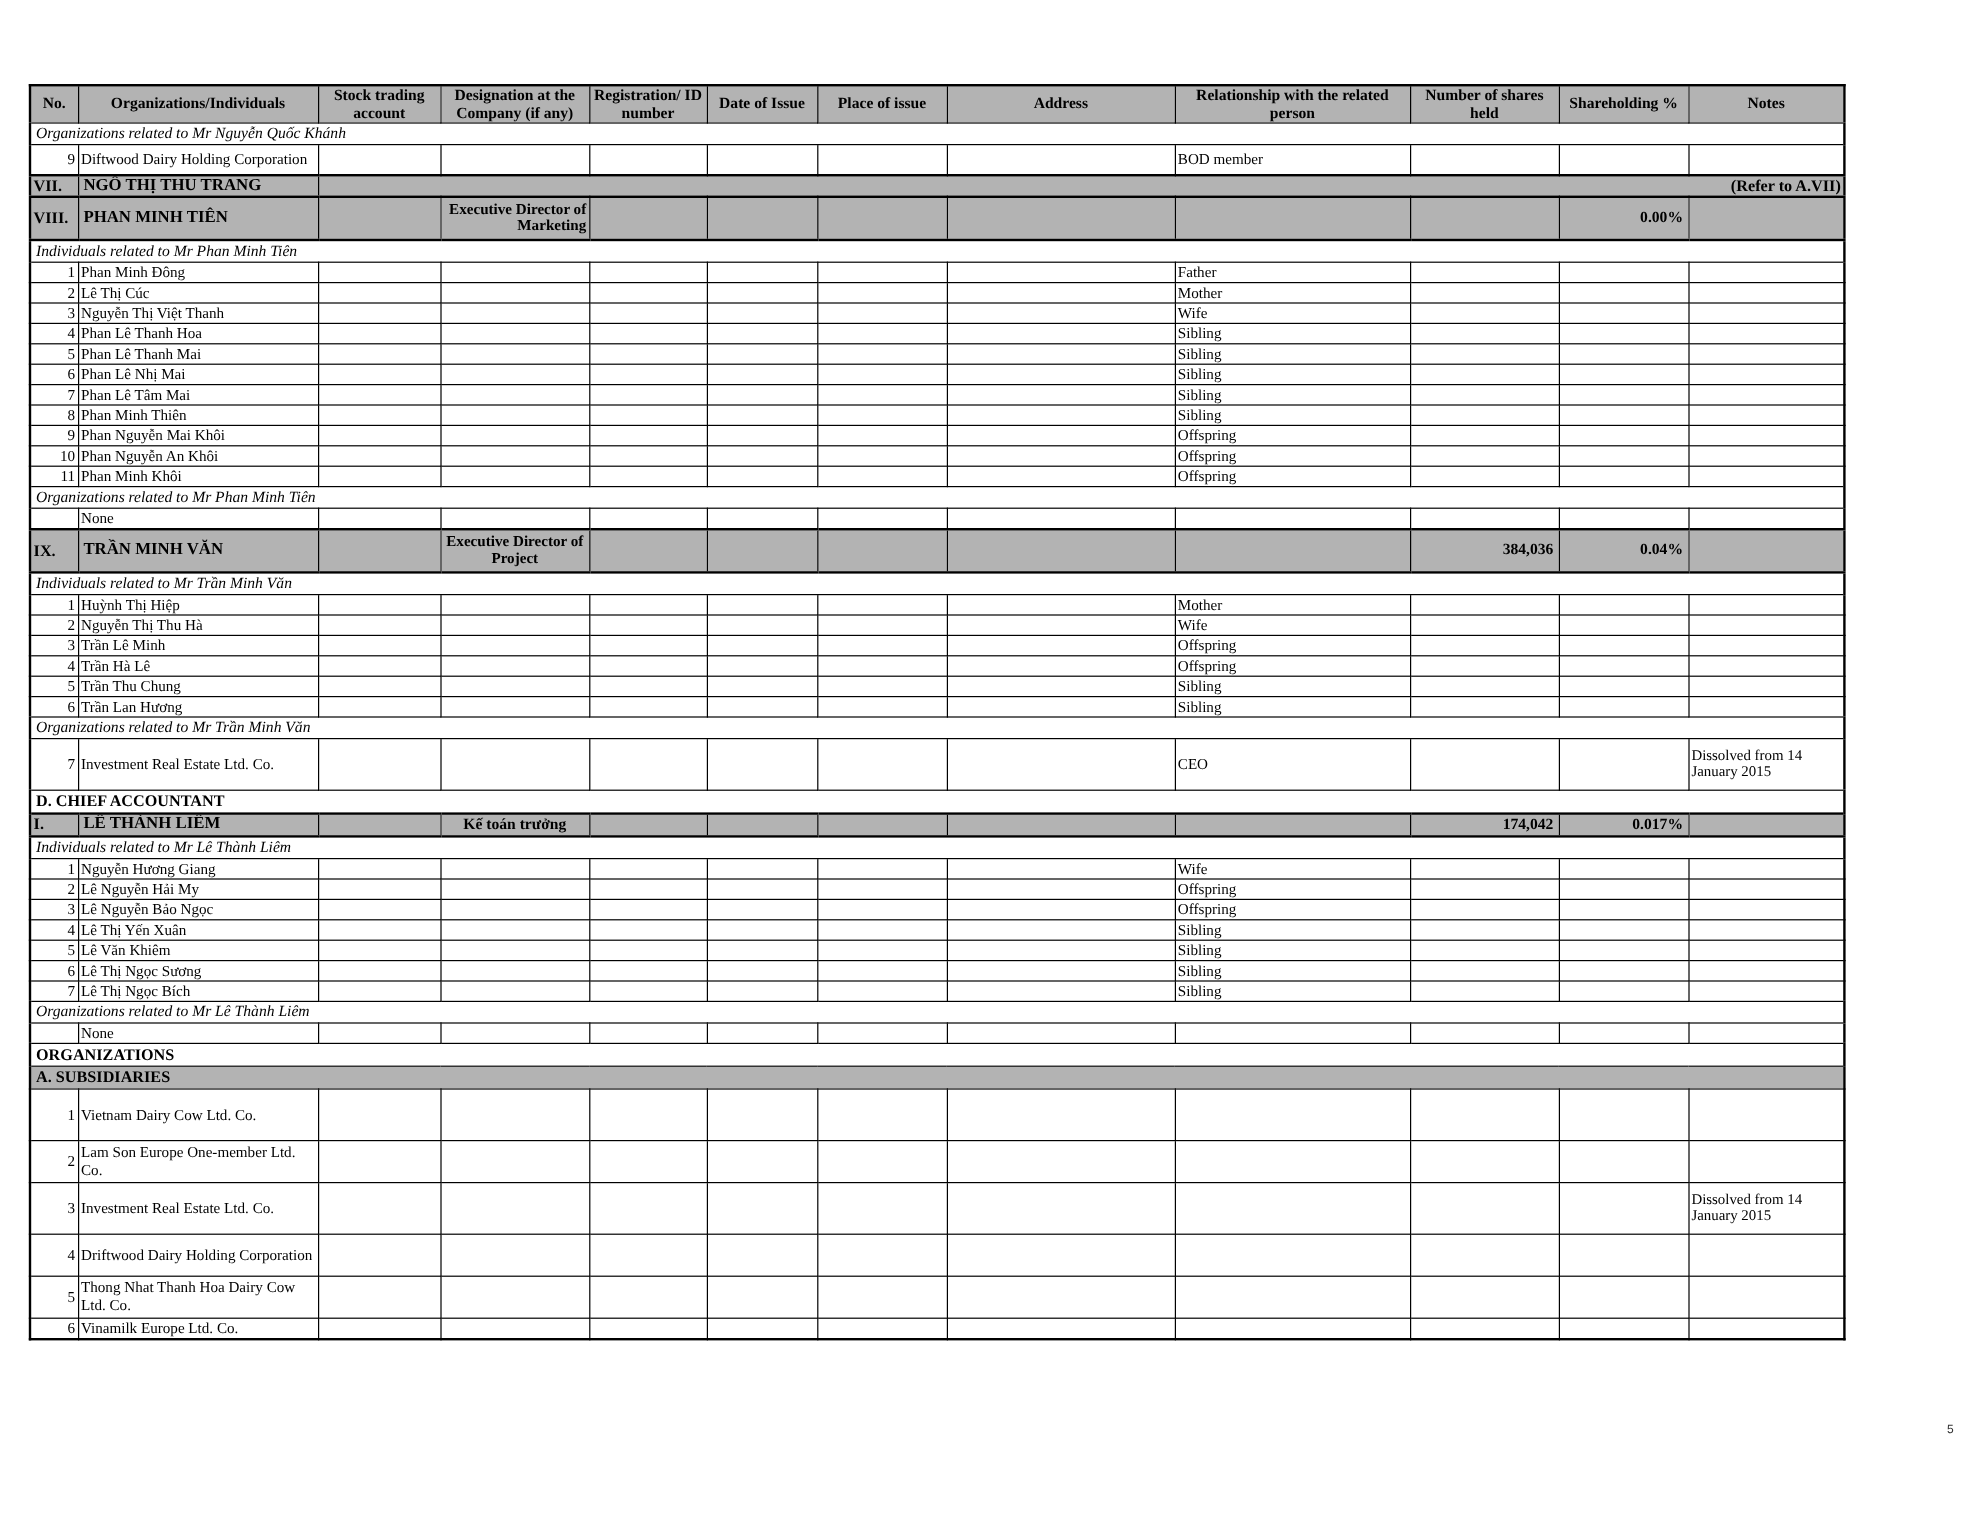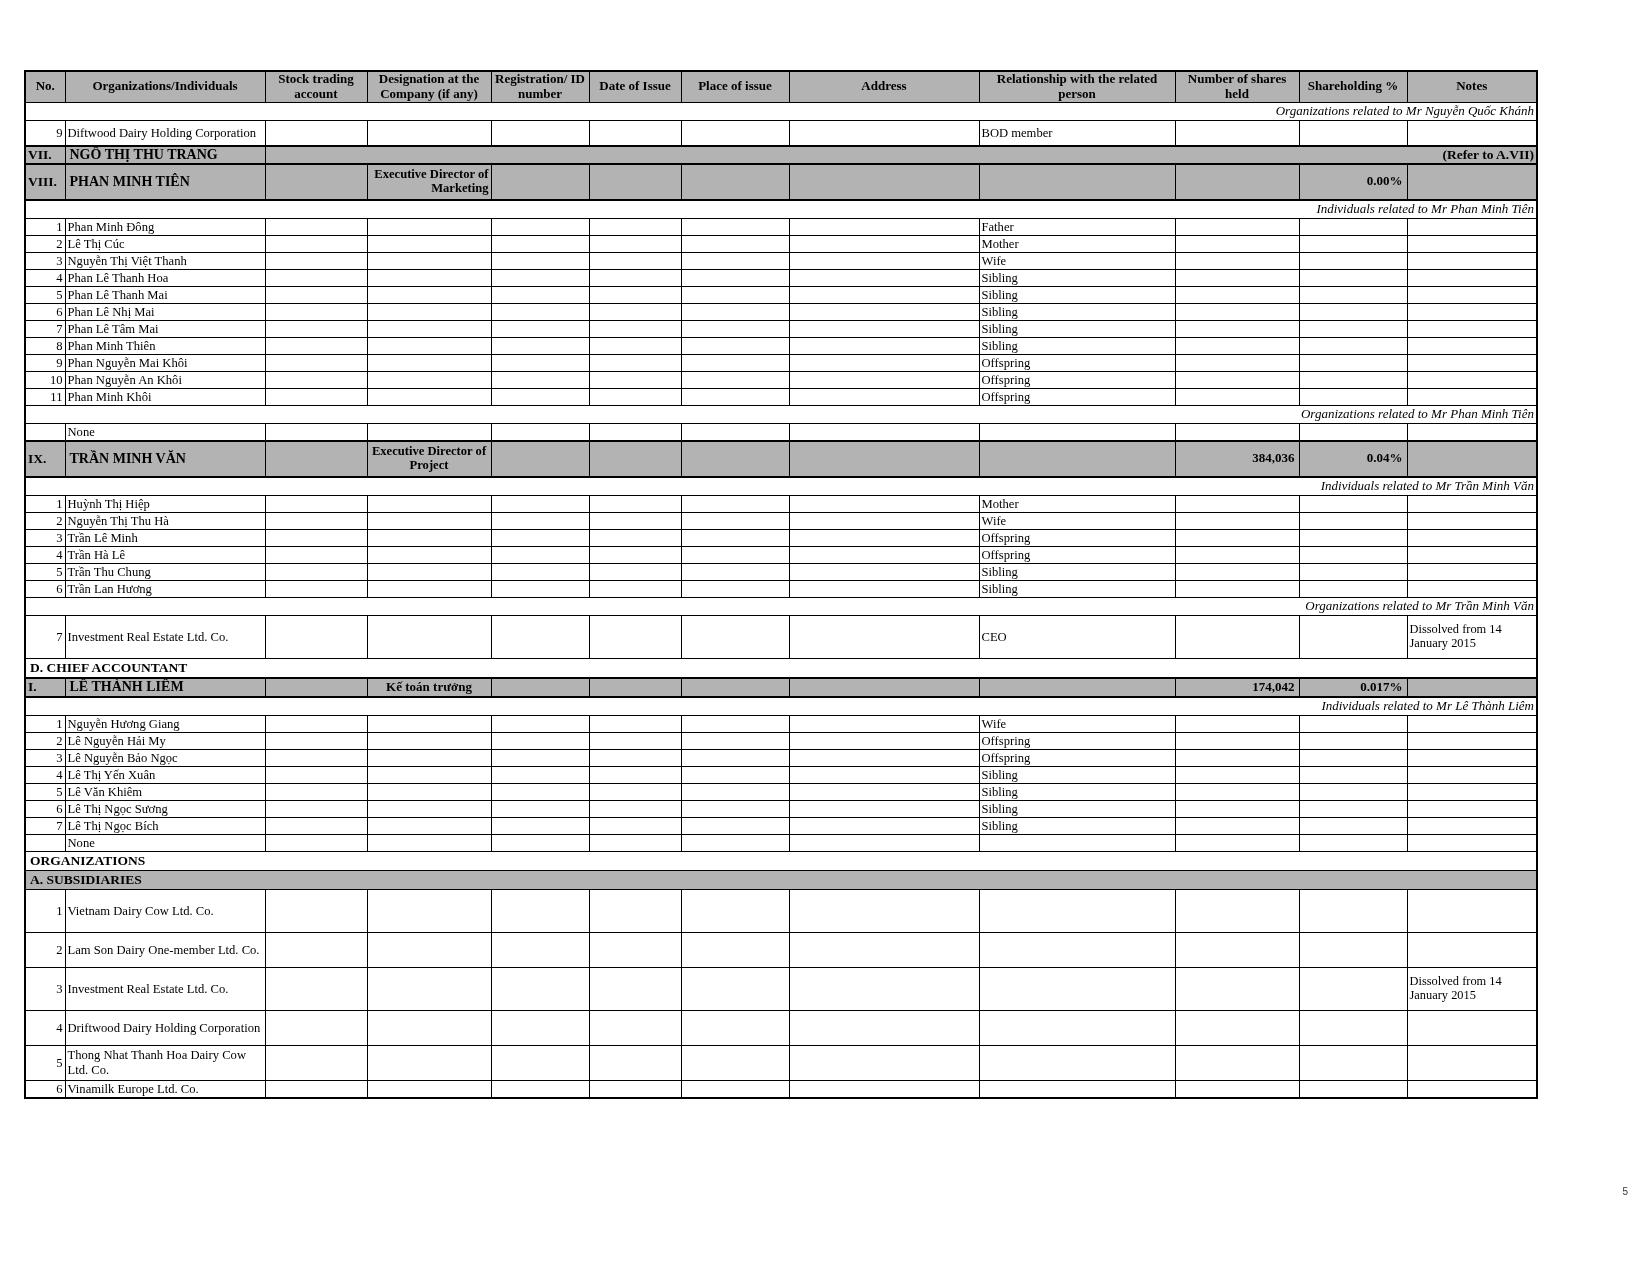--- a/index.html
+++ b/index.html
@@ -58,22 +58,22 @@
   .c-addr    { width: 190px; }
   .c-rel     { width: 196px; }
   .c-shares  { width: 124px; }
   .c-pct     { width: 108px; }
   .c-notes   { width: 130px; }
 
   
   tr.band td {
     font-style: italic;
     font-weight: normal;
-    text-align: right;
-    padding-left: 20px;
+    text-align: left;
+    padding-left: 4px;
     height: 17px;
     font-size: 13px;
     border-left: 2px solid #000;
     border-right: 2px solid #000;
   }
   
   tr.hdband td {
     font-weight: bold;
     text-align: left;
     padding-left: 4px;
@@ -602,20 +602,23 @@
           <td></td>
           <td></td>
           <td></td>
           <td></td>
           <td></td>
           <td class="rel">Sibling</td>
           <td class="num"></td>
           <td class="num"></td>
           <td class="note"></td>
         </tr>
+        <tr class="band">
+          <td colspan="12">Organizations related to Mr Lê Thành Liêm</td>
+        </tr>
         <tr class="r-s">
           <td class="rn"></td>
           <td class="nm">None</td>
           <td></td>
           <td></td>
           <td></td>
           <td></td>
           <td></td>
           <td></td>
           <td class="rel"></td>
@@ -638,21 +641,21 @@
           <td></td>
           <td></td>
           <td></td>
           <td class="rel"></td>
           <td class="num"></td>
           <td class="num"></td>
           <td class="note"></td>
         </tr>
         <tr class="r-t">
           <td class="rn">2</td>
-          <td class="nm">Lam Son Dairy One-member Ltd. Co.</td>
+          <td class="nm">Lam Son Europe One-member Ltd. Co.</td>
           <td></td>
           <td></td>
           <td></td>
           <td></td>
           <td></td>
           <td></td>
           <td class="rel"></td>
           <td class="num"></td>
           <td class="num"></td>
           <td class="note"></td>

